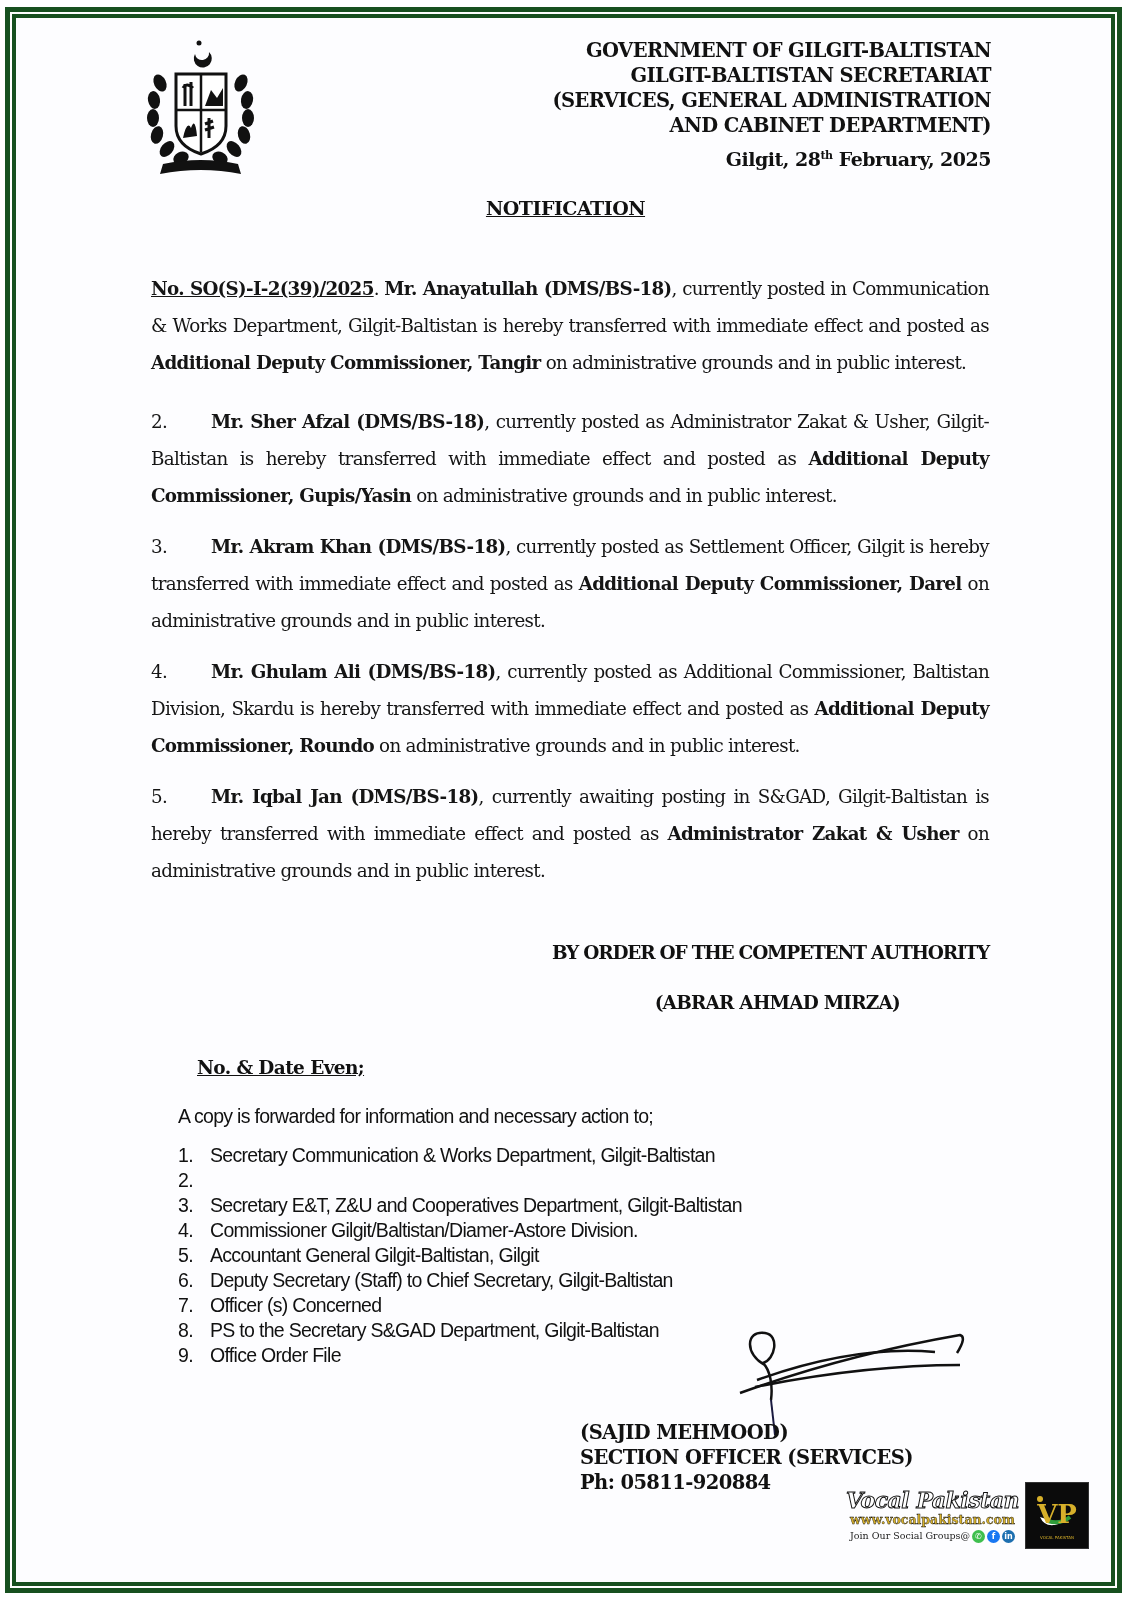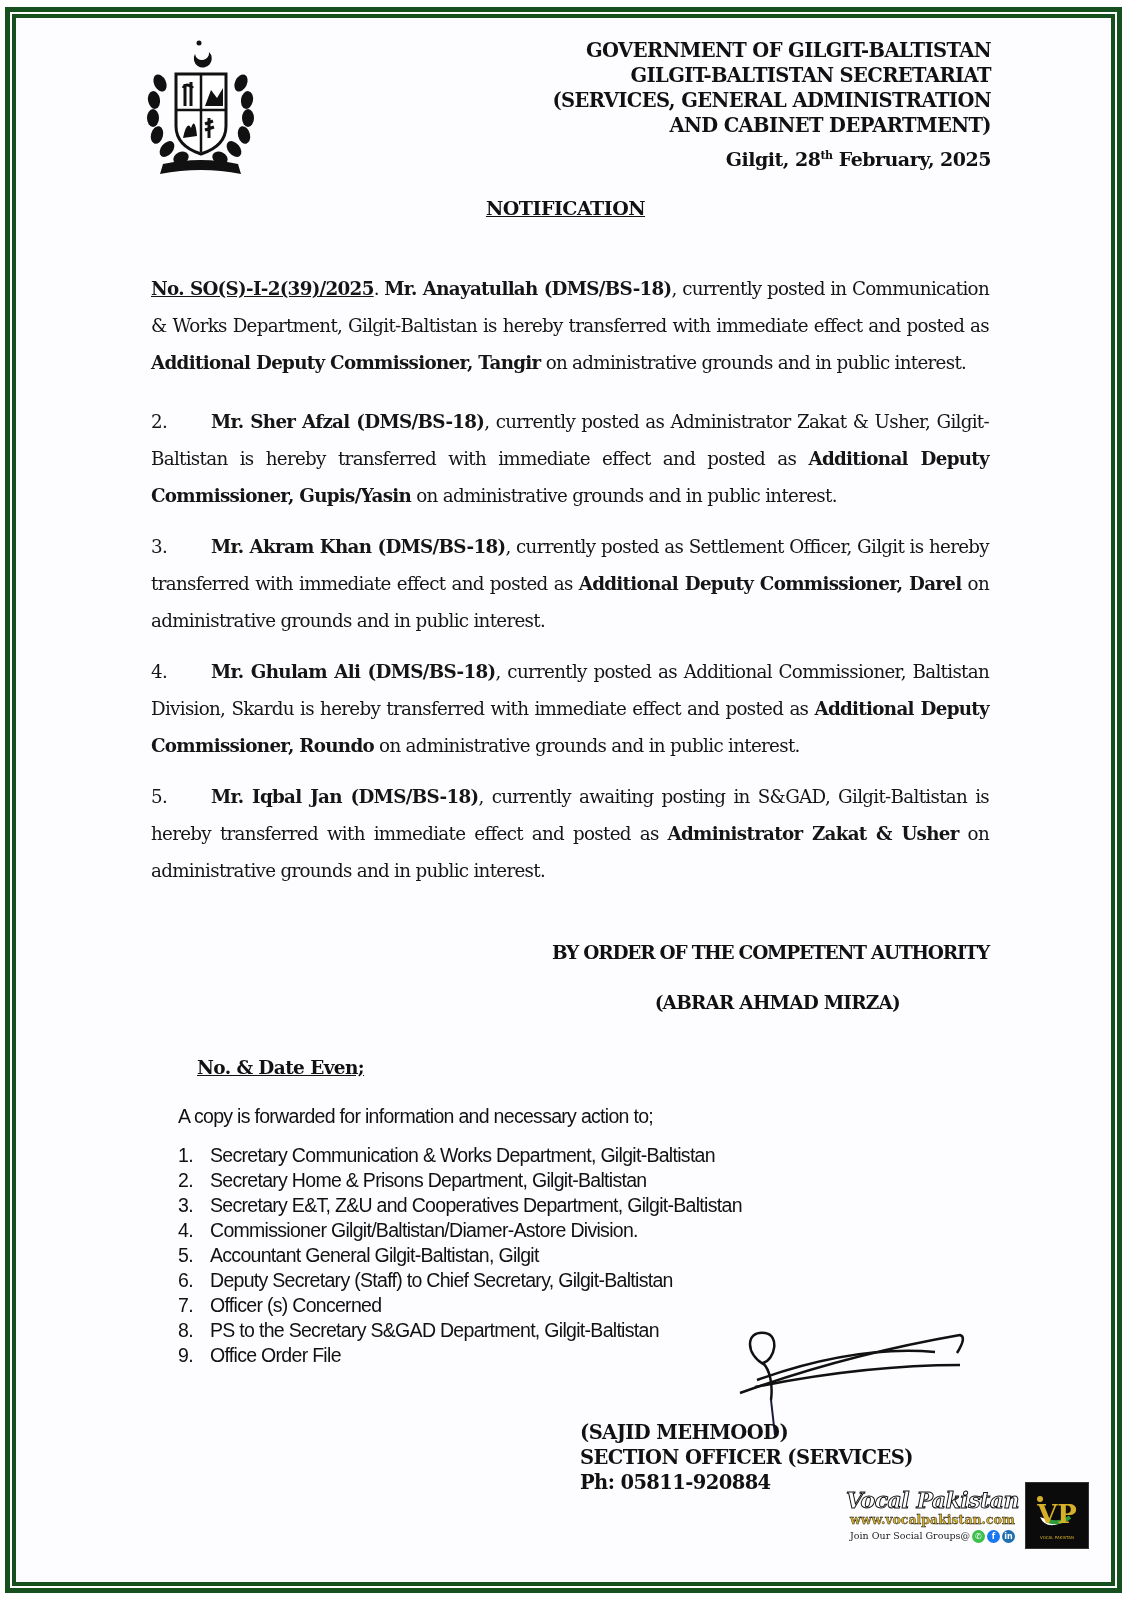--- a/index.html
+++ b/index.html
@@ -176,21 +176,20 @@
 
   <div class="even">No. &amp; Date Even;</div>
   <div class="copy-intro">A copy is forwarded for information and necessary action to;</div>
   <ol class="cc-list">
     <li>
         <span class="n">1.</span>
         <span>Secretary Communication &amp; Works Department, Gilgit-Baltistan</span>
       </li>
     <li>
         <span class="n">2.</span>
-        <span>Secretary Home &amp; Prisons Department, Gilgit-Baltistan</span>
       </li>
     <li>
         <span class="n">3.</span>
         <span>Secretary E&amp;T, Z&amp;U and Cooperatives Department, Gilgit-Baltistan</span>
       </li>
     <li>
         <span class="n">4.</span>
         <span>Commissioner Gilgit/Baltistan/Diamer-Astore Division.</span>
       </li>
     <li>

